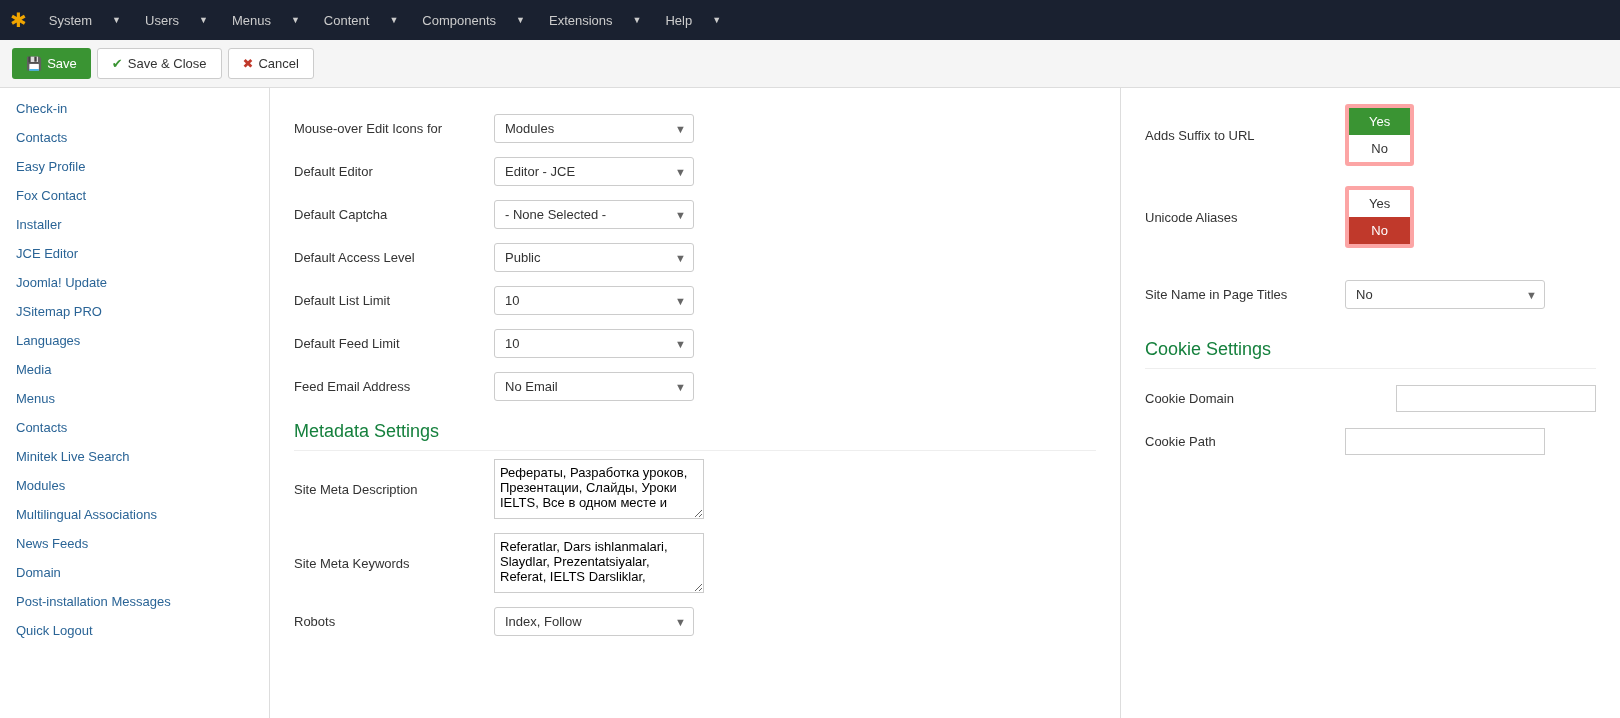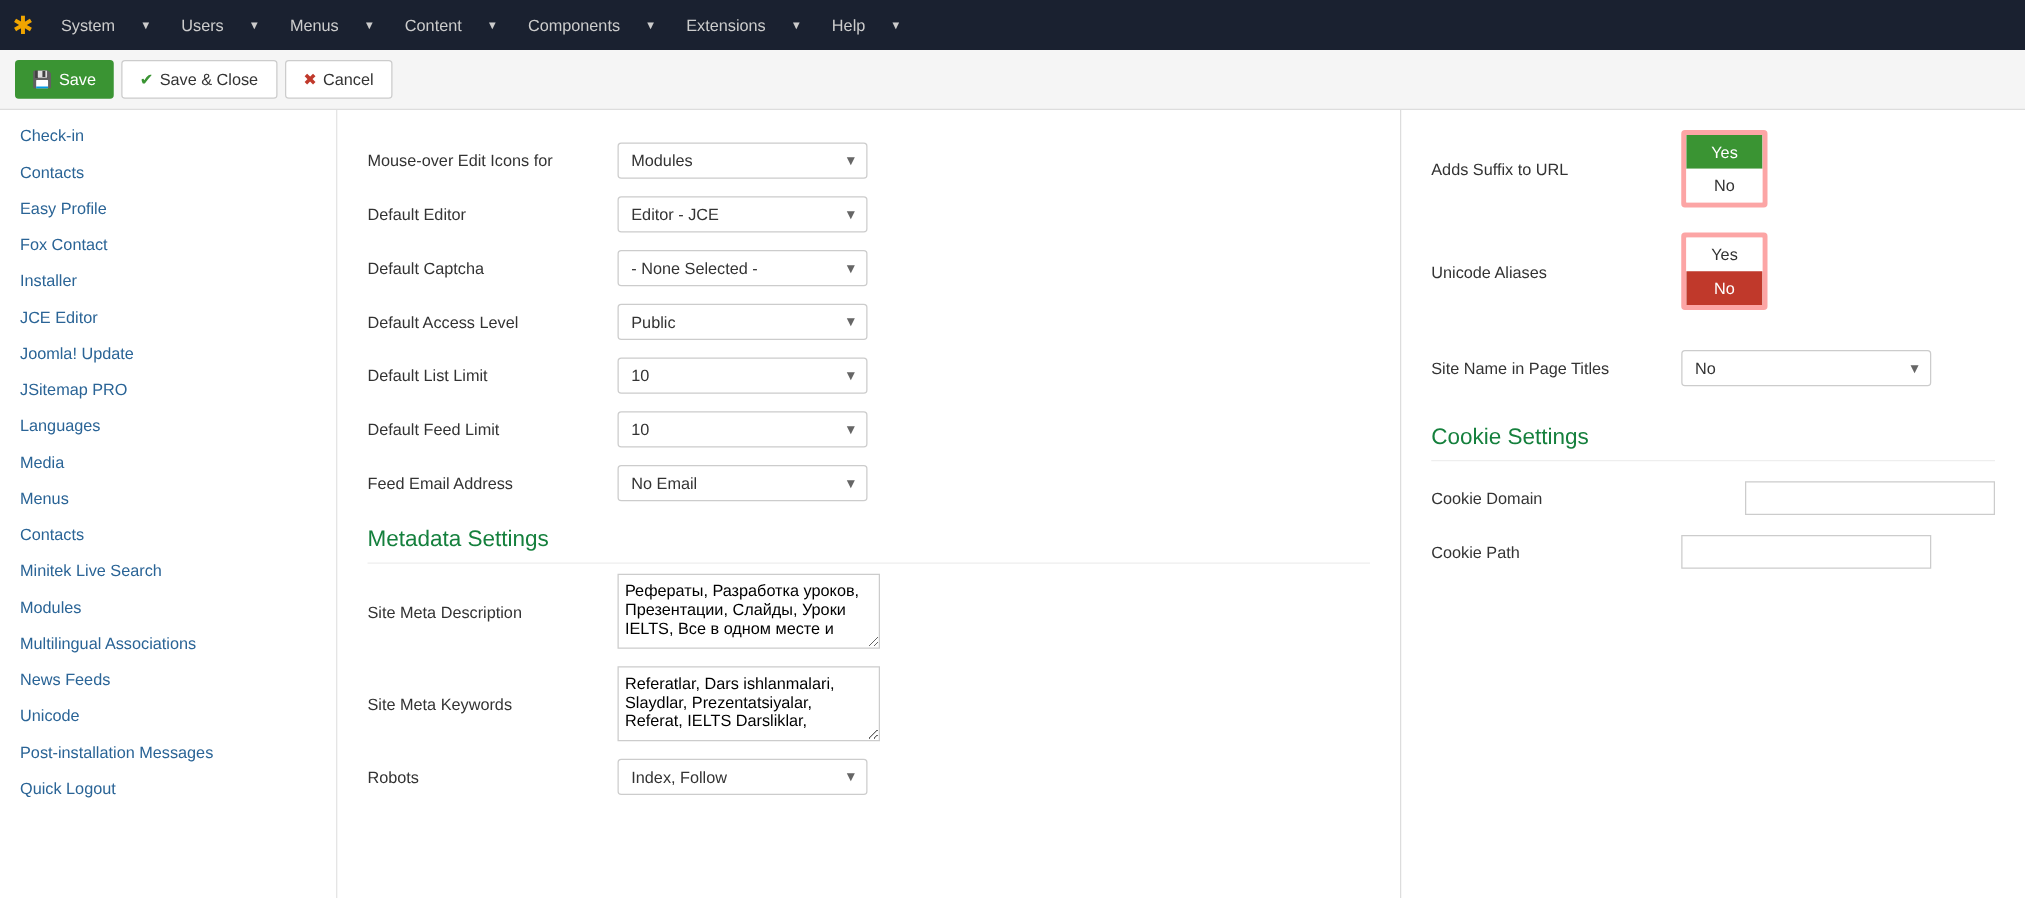--- a/index.html
+++ b/index.html
@@ -285,21 +285,21 @@
     <div class="sidebar-item"><span>Joomla! Update</span></div>
     <div class="sidebar-item"><span>JSitemap PRO</span></div>
     <div class="sidebar-item"><span>Languages</span></div>
     <div class="sidebar-item"><span>Media</span></div>
     <div class="sidebar-item"><span>Menus</span></div>
     <div class="sidebar-item"><span>Contacts</span></div>
     <div class="sidebar-item"><span>Minitek Live Search</span></div>
     <div class="sidebar-item"><span>Modules</span></div>
     <div class="sidebar-item"><span>Multilingual Associations</span></div>
     <div class="sidebar-item"><span>News Feeds</span></div>
-    <div class="sidebar-item"><span>Unicode</span></div>
+    <div class="sidebar-item"><span>Domain</span></div>
     <div class="sidebar-item"><span>Post-installation Messages</span></div>
     <div class="sidebar-item"><span>Quick Logout</span></div>
 
   </div>
 
   <div class="content">
 
     <div style="height: 10px;"></div>
 
     <div class="form-section">

